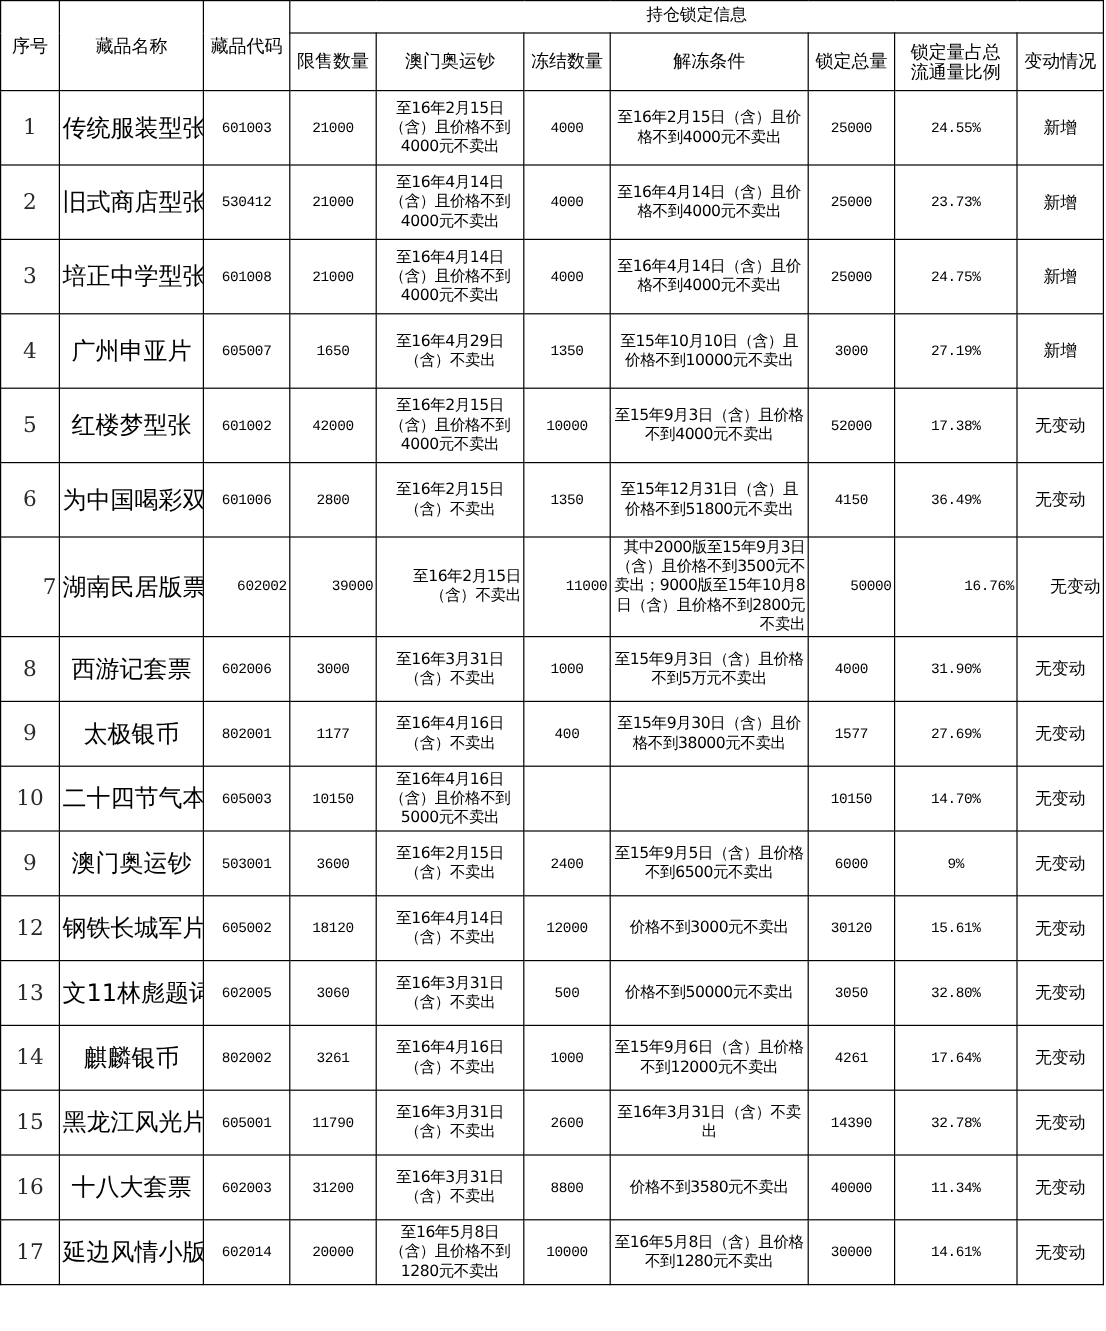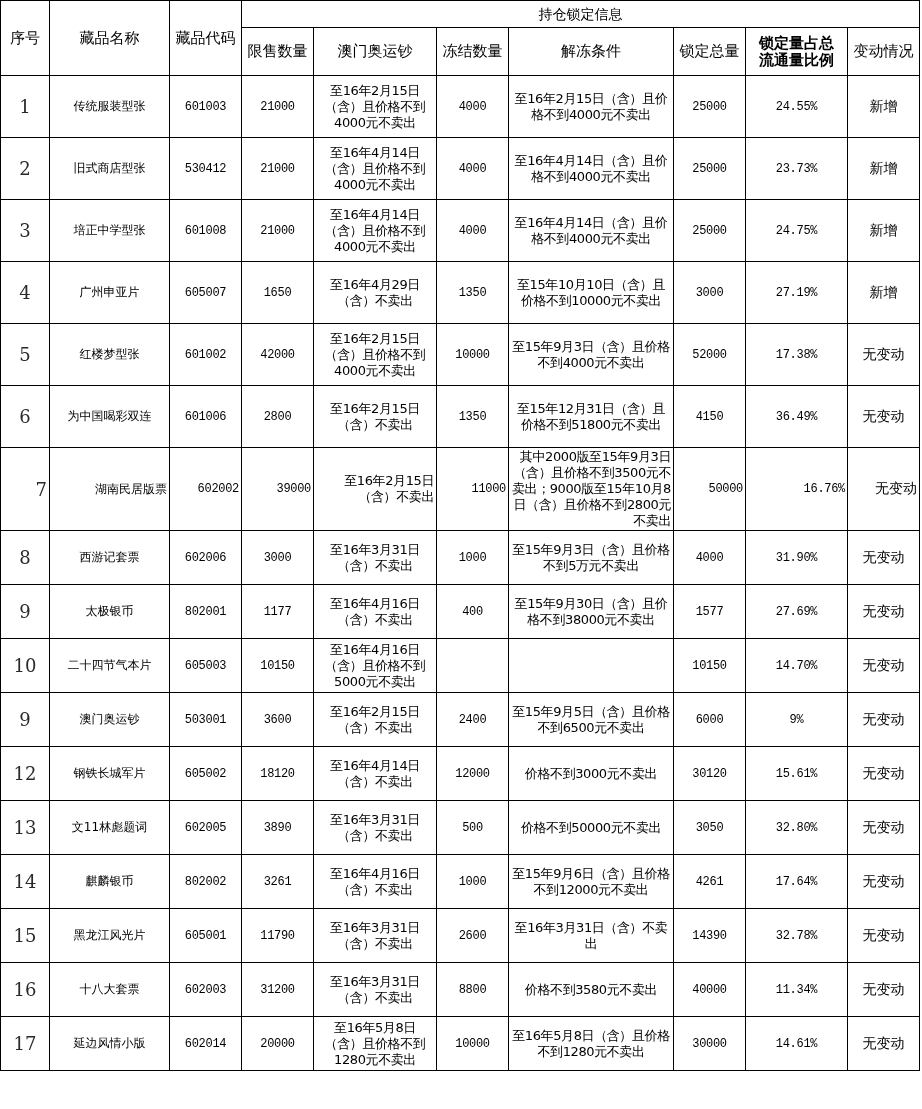--- a/index.html
+++ b/index.html
@@ -30,29 +30,30 @@
       font-weight: normal;
       overflow: hidden;
     }
     th.hdr {
       font-size: 15px;
       line-height: 17px;
     }
     th.group-hdr {
       font-size: 14px;
       height: 26px;
+      font-family: Liberation Mono, monospace;
     }
     th.hdr-main { height: 47px; }
     td.seq {
       font-family: "DejaVu Serif", serif;
       font-size: 18px;
       color: #2a2a2a;
     }
     td.name {
-      font-size: 12px;
+      font-size: 20px;
       white-space: nowrap;
     }
     td.num {
       font-family: "Liberation Mono", monospace;
       font-size: 12px;
       letter-spacing: -0.3px;
     }
     td.cond {
       font-size: 13px;
       line-height: 16px;
@@ -88,21 +89,21 @@
       <th class="hdr" rowspan="2">藏品名称</th>
       <th class="hdr" rowspan="2">藏品代码</th>
       <th class="hdr group-hdr" colspan="7">持仓锁定信息</th>
     </tr>
     <tr>
       <th class="hdr hdr-main">限售数量</th>
       <th class="hdr hdr-main">澳门奥运钞</th>
       <th class="hdr hdr-main">冻结数量</th>
       <th class="hdr hdr-main">解冻条件</th>
       <th class="hdr hdr-main">锁定总量</th>
-      <th class="hdr hdr-main" style="padding:0 6px;font-weight:bold;">锁定量占总流通量比例</th>
+      <th class="hdr hdr-main" style="padding:0 6px;">锁定量占总流通量比例</th>
       <th class="hdr hdr-main">变动情况</th>
     </tr>
   </thead>
   <tbody id="tbody">
       <tr class="row-h64">
         <td class="seq">1</td>
         <td class="name">传统服装型张</td>
         <td class="num">601003</td>
         <td class="num">21000</td>
         <td class="cond">至16年2月15日（含）且价格不到4000元不卖出</td>
@@ -241,21 +242,21 @@
         <td class="num">12000</td>
         <td class="cond">价格不到3000元不卖出</td>
         <td class="num">30120</td>
         <td class="num">15.61%</td>
         <td class="status">无变动</td>
       </tr>
       <tr class="row-h56">
         <td class="seq">13</td>
         <td class="name">文11林彪题词</td>
         <td class="num">602005</td>
-        <td class="num">3890</td>
+        <td class="num">3060</td>
         <td class="cond">至16年3月31日（含）不卖出</td>
         <td class="num">500</td>
         <td class="cond">价格不到50000元不卖出</td>
         <td class="num">3050</td>
         <td class="num">32.80%</td>
         <td class="status">无变动</td>
       </tr>
       <tr class="row-h56">
         <td class="seq">14</td>
         <td class="name">麒麟银币</td>

